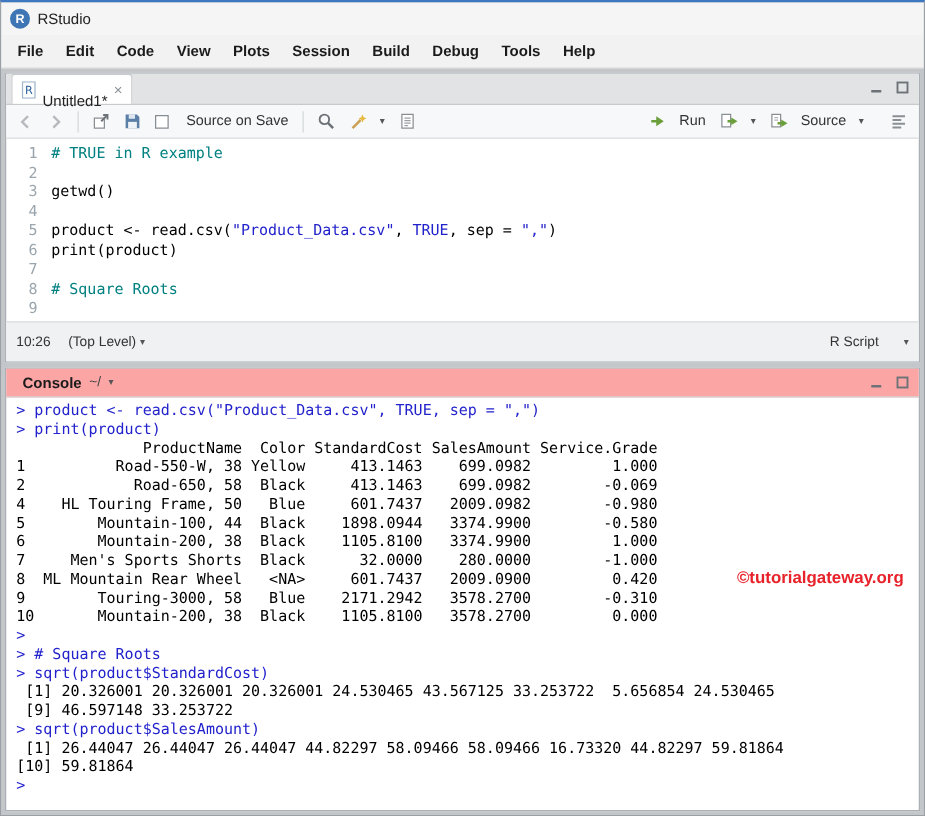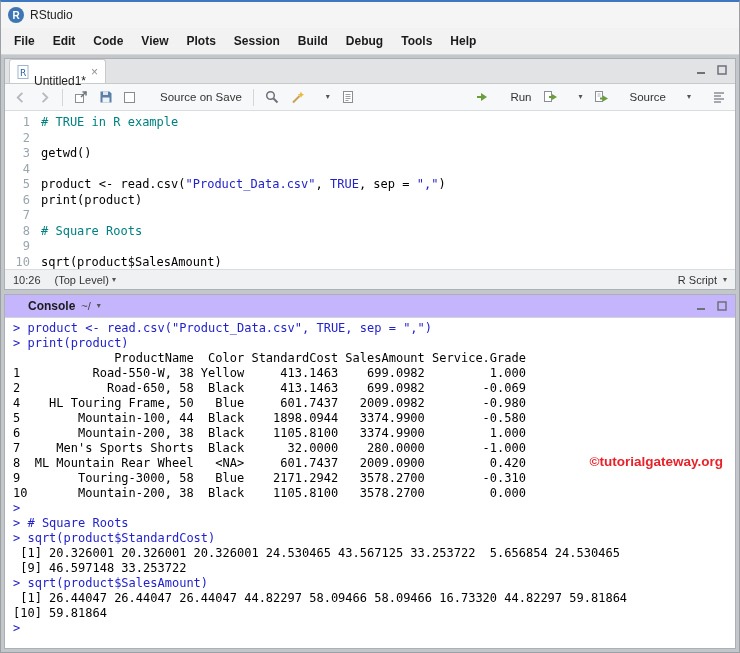--- a/index.html
+++ b/index.html
@@ -24,39 +24,39 @@
   .console-pane{flex:1 1 auto;display:flex;flex-direction:column;min-height:0;}
   
   .tabbar{height:25px;background:#e1e3e5;border-bottom:1px solid #c7cacd;display:flex;align-items:flex-end;position:relative;flex:0 0 auto;}
   .tab{height:24px;background:#fff;border:1px solid #c7cacd;border-bottom:none;border-radius:3px 3px 0 0;margin-left:4px;display:flex;align-items:center;padding:0 7px;gap:5px;}
   .tab-label{font-size:12px;color:#222;margin-top:18px;}
   .tab-close{font-size:12px;color:#8a8f94;line-height:1;cursor:pointer;}
   .pane-btns{position:absolute;right:6px;top:4px;display:flex;gap:7px;}
   .pane-btn{width:14px;height:14px;display:flex;align-items:center;justify-content:center;}
   
   .toolbar{height:27px;background:#f7f8f9;border-bottom:1px solid #dadcde;display:flex;align-items:center;padding:0 5px;gap:3px;font-size:11.5px;color:#333;flex:0 0 auto;}
-  .tbtn{display:flex;align-items:center;gap:21px;padding:2px 4px;border-radius:2px;cursor:pointer;}
+  .tbtn{display:flex;align-items:center;gap:10px;padding:2px 4px;border-radius:2px;cursor:pointer;}
   .tb-sep{width:1px;height:17px;background:#d4d7da;margin:0 4px;}
   .spacer{flex:1 1 auto;}
   .checkbox{width:11px;height:11px;border:1px solid #878c91;background:#fff;display:inline-block;margin-right:4px;}
   .chev{font-size:8px;color:#555;line-height:1;}
   
   .editor{flex:1 1 auto;display:flex;flex-direction:column;padding-top:4px;overflow:hidden;font-family:"DejaVu Sans Mono",monospace;font-size:12px;}
   .code-line{display:flex;line-height:15.5px;}
   .line-num{width:36px;flex:0 0 auto;text-align:right;padding-right:11px;color:#9aa5ad;}
   .line-text{white-space:pre;color:#000;}
   .tok-c{color:var(--comment);}
   .tok-s,.tok-k{color:var(--code-blue);}
   .tok-p{color:#000;}
   
-  .statusbar{height:20px;background:#f0f1f2;border-top:1px solid #dadcde;display:flex;align-items:center;font-size:11px;color:#333;padding:0 8px;gap:14px;flex:0 0 auto;}
-  .status-right{margin-left:auto;display:flex;align-items:center;gap:6px;}
+  .statusbar{height:32px;background:#f0f1f2;border-top:1px solid #dadcde;display:flex;align-items:center;font-size:11px;color:#333;padding:0 8px;gap:14px;flex:0 0 auto;}
+  .status-right{margin-left:auto;display:flex;align-items:center;gap:20px;}
   .scope{display:flex;align-items:center;gap:3px;}
   
-  .console-header{height:23px;background:#c4b5fd;border-bottom:1px solid #d2d5d8;display:flex;align-items:center;padding:0 23px;gap:6px;position:relative;flex:0 0 auto;}
+  .console-header{height:23px;background:#fca5a5;border-bottom:1px solid #d2d5d8;display:flex;align-items:center;padding:0 13px;gap:6px;position:relative;flex:0 0 auto;}
   .console-title{font-size:12px;font-weight:bold;color:#1b1b1b;}
   .console-path{font-size:11px;color:#444;}
   .console-body{flex:1 1 auto;padding:3px 0 0 8px;overflow:hidden;position:relative;font-family:"DejaVu Sans Mono",monospace;font-size:12px;}
   .console-line{white-space:pre;line-height:15px;}
   .c-in{color:var(--code-blue);}
   .c-out{color:#000;}
   .watermark{position:absolute;top:136px;right:12px;font-size:13.5px;font-weight:bold;color:var(--watermark-red);font-family:"Liberation Sans",sans-serif;}
   svg{display:block;}
 </style>
 </head>

